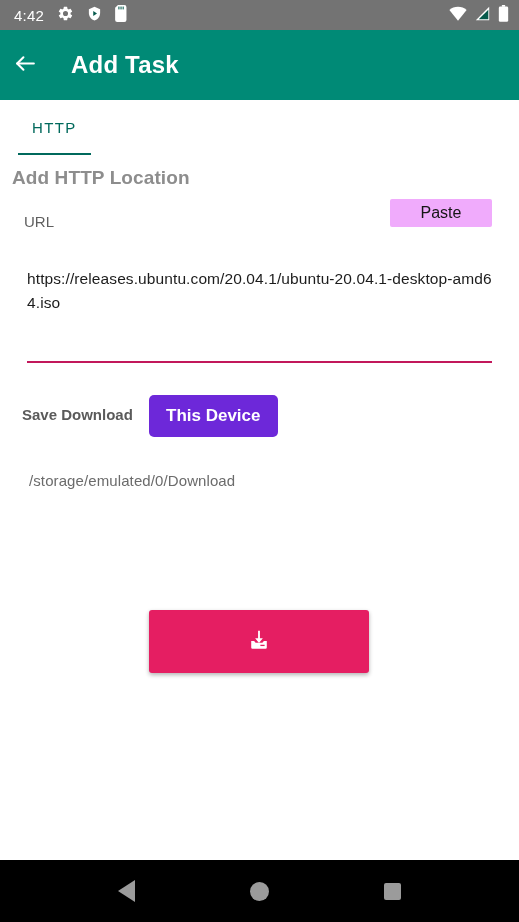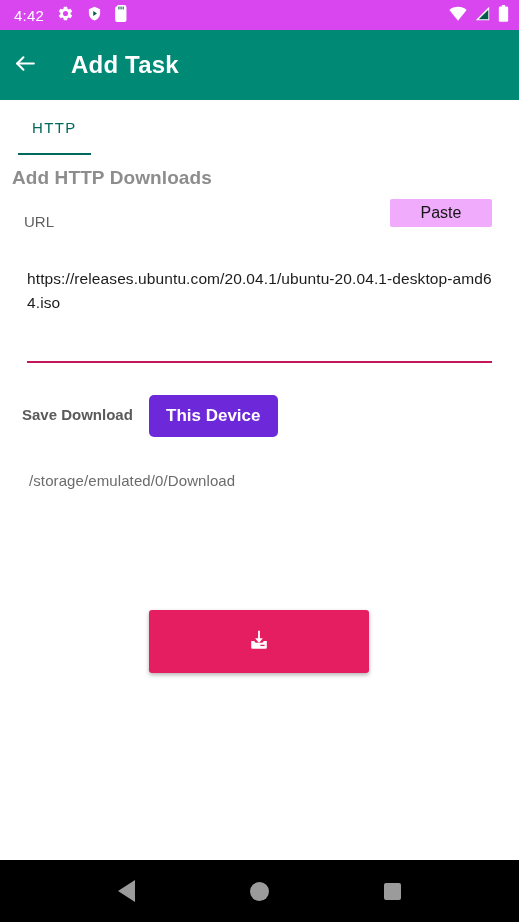--- a/index.html
+++ b/index.html
@@ -12,21 +12,21 @@
   #screen {
     position: relative;
     width: 519px; height: 922px;
     display: flex; flex-direction: column;
     background: #ffffff;
   }
 
   
   .statusbar {
     height: 30px;
-    background: #d946ef;
+    background: #737373;
     display: flex; align-items: center;
     padding: 0 10px 0 14px;
     color: #ffffff;
     flex: 0 0 auto;
   }
   .status-left { display: flex; align-items: center; gap: 13px; }
   .status-time { font-size: 15px; letter-spacing: .2px; color: #ffffff; }
   .status-right { margin-left: auto; display: flex; align-items: center; gap: 7px; }
   .sicon { display: block; }
 
@@ -280,21 +280,21 @@
     </div>
     <div class="appbar-title">Add Task</div>
   </div>
 
   <div class="tabs">
     <div class="tab active">HTTP</div>
   </div>
 
   <div class="content">
 
-    <div class="section-title">Add HTTP Downloads</div>
+    <div class="section-title">Add HTTP Location</div>
 
     <div class="url-row">
       <div class="url-label">URL</div>
       <button class="paste-btn">Paste</button>
     </div>
 
     <div class="url-field">
       <div class="url-value" title="URL">https://releases.ubuntu.com/20.04.1/ubuntu-20.04.1-desktop-amd64.iso</div>
       <div class="url-underline"></div>
     </div>

